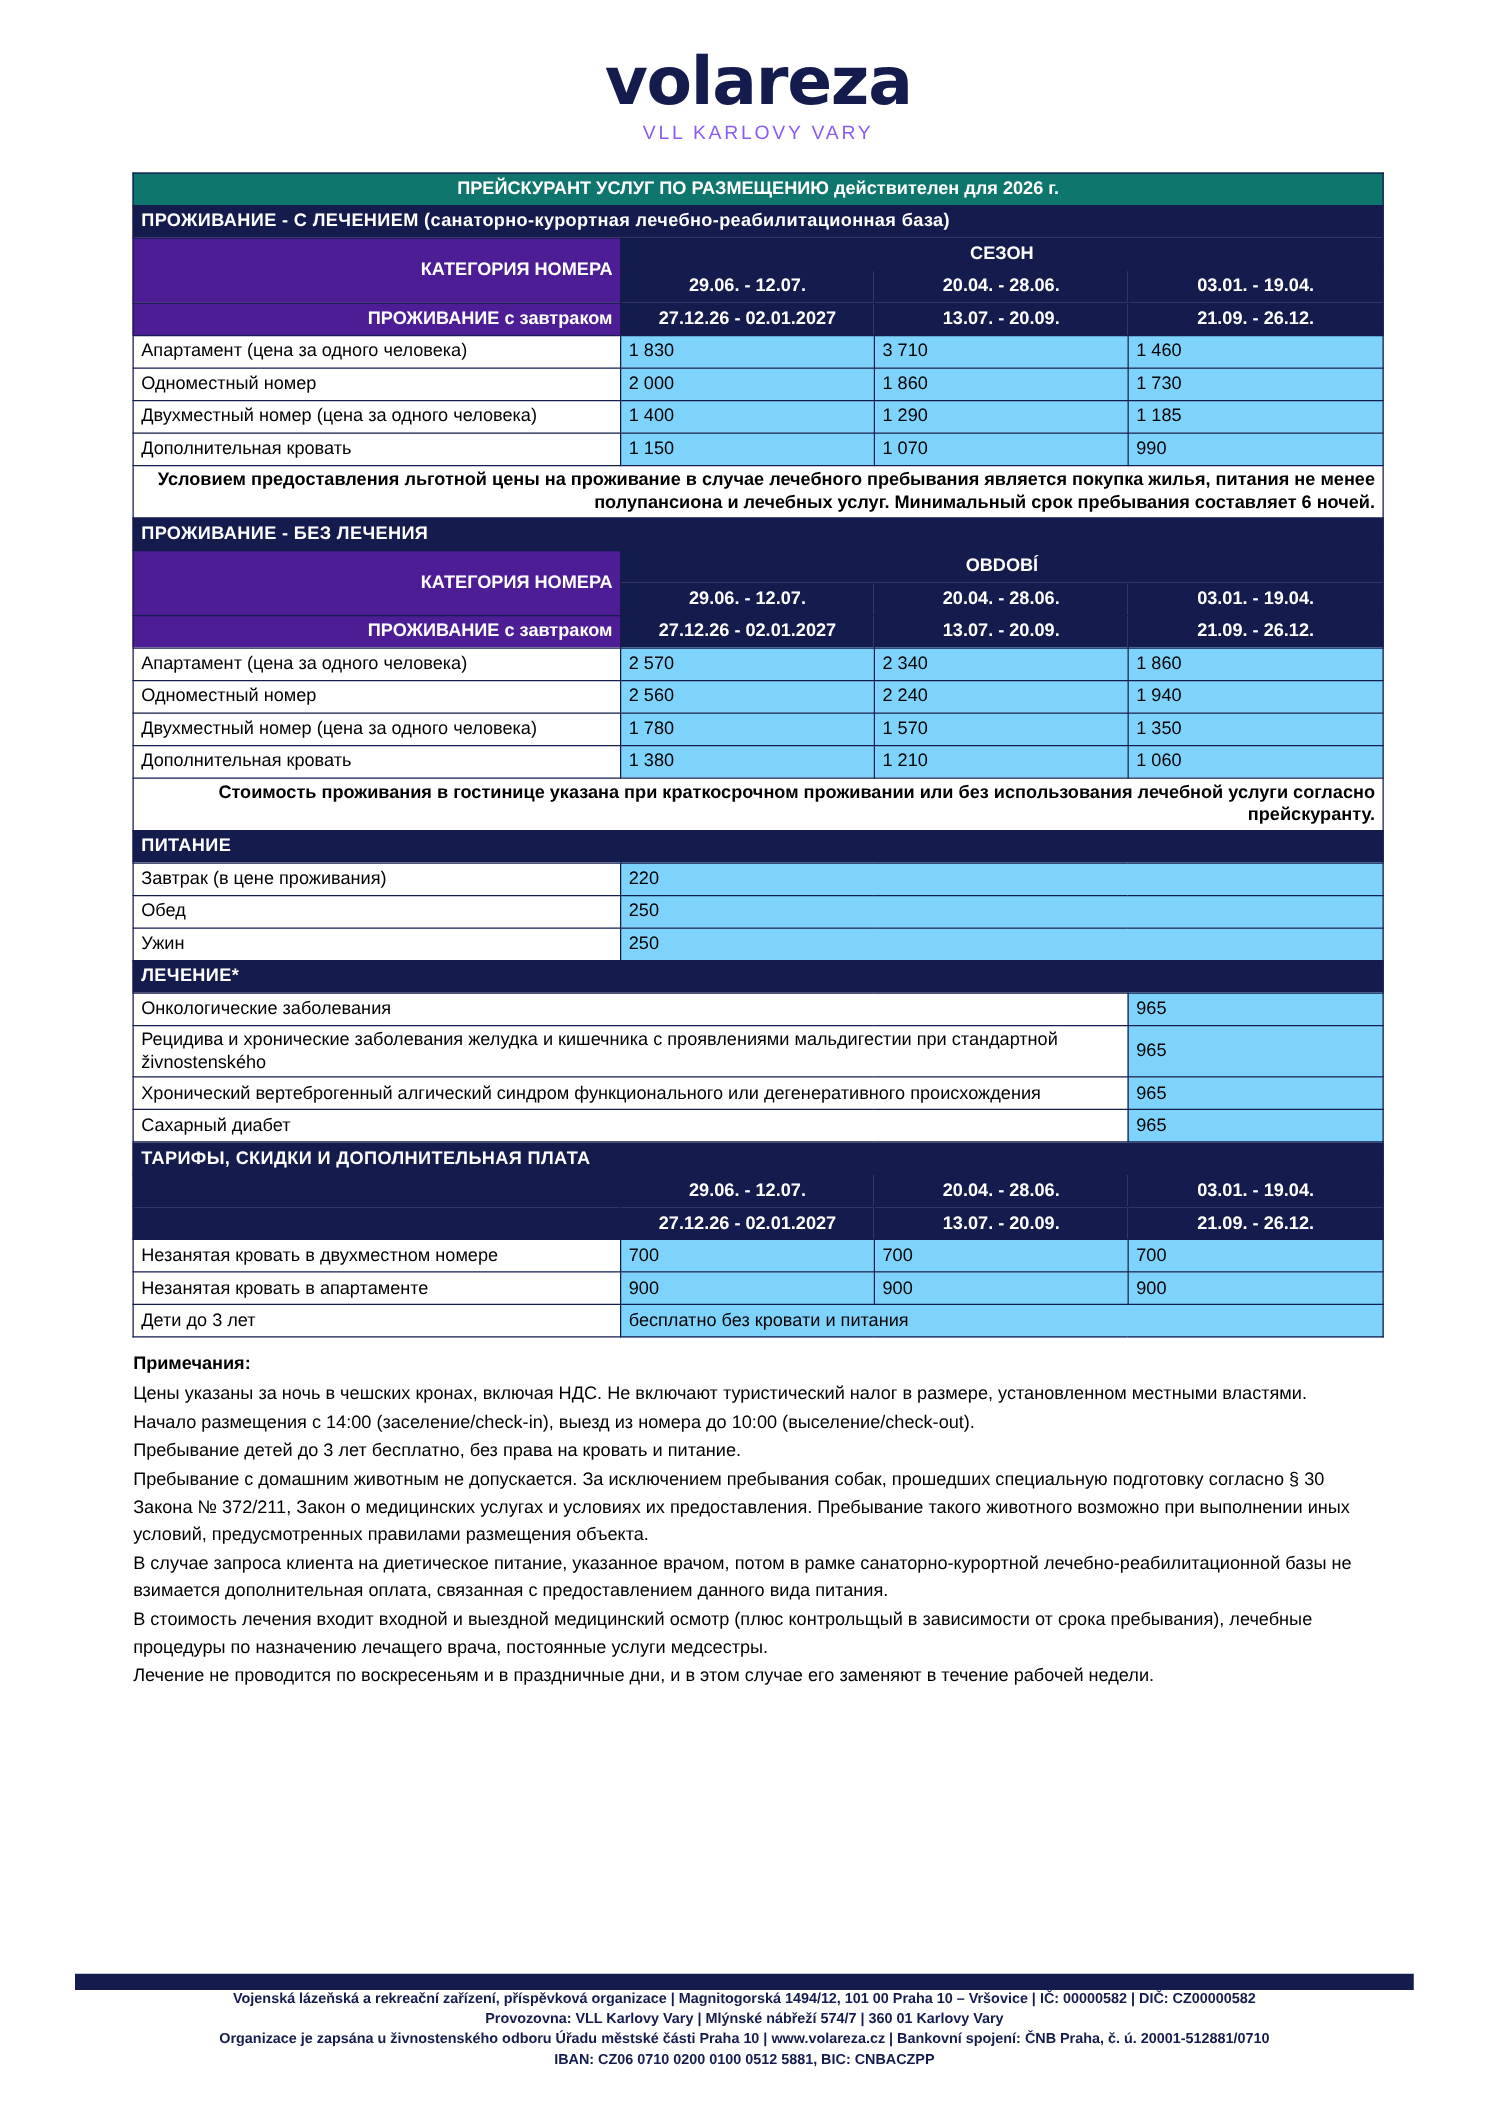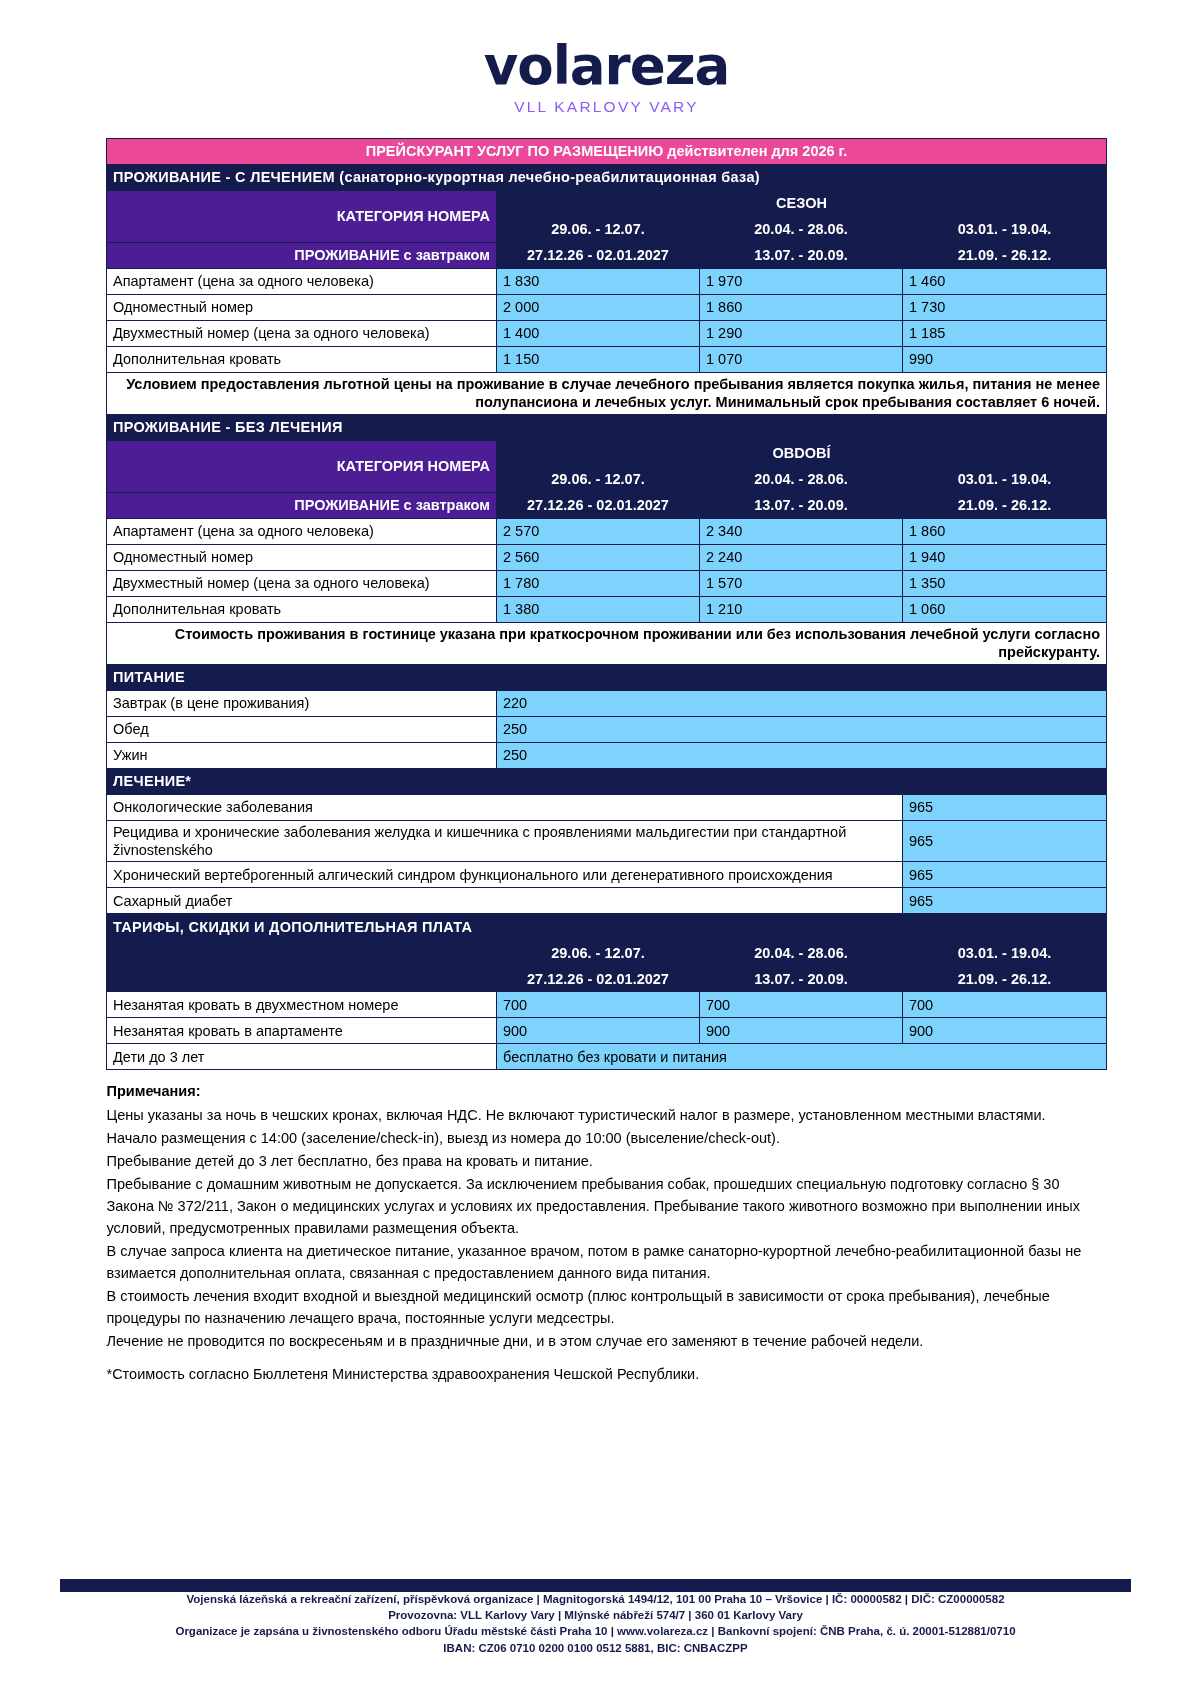--- a/index.html
+++ b/index.html
@@ -56,21 +56,21 @@
     vertical-align: middle;
     height: 21px;
   }
   .navy {
     background: #141b4d;
     color: #ffffff;
     font-weight: bold;
     text-align: center;
   }
   .navy-title {
-    background: #ec4899;
+    background: #0f766e;
     color: #ffffff;
     font-weight: bold;
     text-align: center;
     font-size: 15.5px;
     height: 26px;
   }
   .sect-head {
     background: #141b4d;
     color: #ffffff;
     font-weight: bold;
@@ -180,21 +180,21 @@
       </tr>
       <tr>
         <td class="cat-cell">ПРОЖИВАНИЕ с завтраком</td>
         <td class="navy">27.12.26 - 02.01.2027</td>
         <td class="navy">13.07. - 20.09.</td>
         <td class="navy">21.09. - 26.12.</td>
       </tr>
       <tr>
         <td class="row-label">Апартамент (цена за одного человека)</td>
         <td class="num">1 830</td>
-        <td class="num">1 970</td>
+        <td class="num">3 710</td>
         <td class="num">1 460</td>
       </tr>
       <tr>
         <td class="row-label">Одноместный номер</td>
         <td class="num">2 000</td>
         <td class="num">1 860</td>
         <td class="num">1 730</td>
       </tr>
       <tr>
         <td class="row-label">Двухместный номер (цена за одного человека)</td>
@@ -330,21 +330,20 @@
 
   <div class="notes">
     <p class="b">Примечания:</p>
     <p>Цены указаны за ночь в чешских кронах, включая НДС. Не включают туристический налог в размере, установленном местными властями.</p>
     <p>Начало размещения с 14:00 (заселение/check-in), выезд из номера до 10:00 (выселение/check-out).</p>
     <p>Пребывание детей до 3 лет бесплатно, без права на кровать и питание.</p>
     <p>Пребывание с домашним животным не допускается. За исключением пребывания собак, прошедших специальную подготовку согласно § 30 Закона № 372/211, Закон о медицинских услугах и условиях их предоставления. Пребывание такого животного возможно при выполнении иных условий, предусмотренных правилами размещения объекта.</p>
     <p>В случае запроса клиента на диетическое питание, указанное врачом, потом в рамке санаторно-курортной лечебно-реабилитационной базы не взимается дополнительная оплата, связанная с предоставлением данного вида питания.</p>
     <p>В стоимость лечения входит входной и выездной медицинский осмотр (плюс контрольщый в зависимости от срока пребывания), лечебные процедуры по назначению лечащего врача, постоянные услуги медсестры.</p>
     <p>Лечение не проводится по воскресеньям и в праздничные дни, и в этом случае его заменяют в течение рабочей недели.</p>
-    <p class="gap">*Стоимость согласно Бюллетеня Министерства здравоохранения Чешской Республики.</p>
   </div>
 
   <div class="footer-bar"></div>
   <div class="footer-text">
     <div>Vojenská lázeňská a rekreační zařízení, příspěvková organizace | Magnitogorská 1494/12, 101 00 Praha 10 – Vršovice | IČ: 00000582 | DIČ: CZ00000582</div>
     <div>Provozovna: VLL Karlovy Vary | Mlýnské nábřeží 574/7 | 360 01 Karlovy Vary</div>
     <div>Organizace je zapsána u živnostenského odboru Úřadu městské části Praha 10 | www.volareza.cz | Bankovní spojení: ČNB Praha, č. ú. 20001-512881/0710</div>
     <div>IBAN: CZ06 0710 0200 0100 0512 5881, BIC: CNBACZPP</div>
   </div>
 

